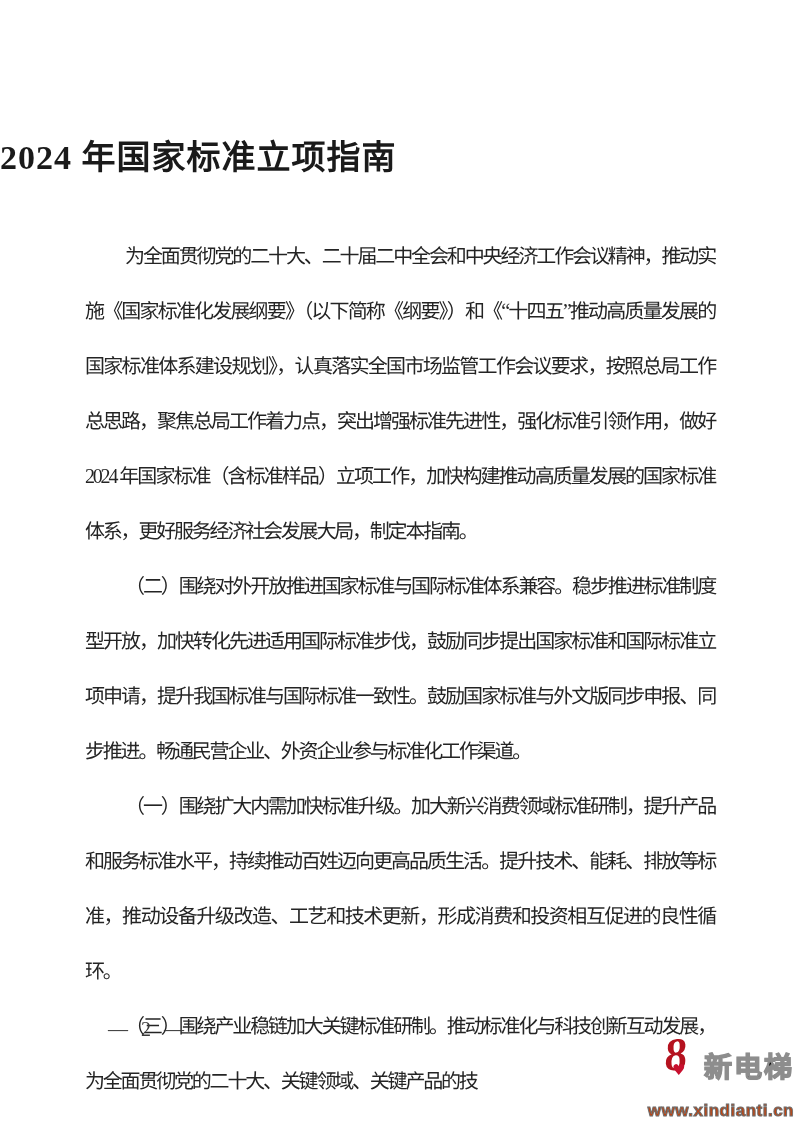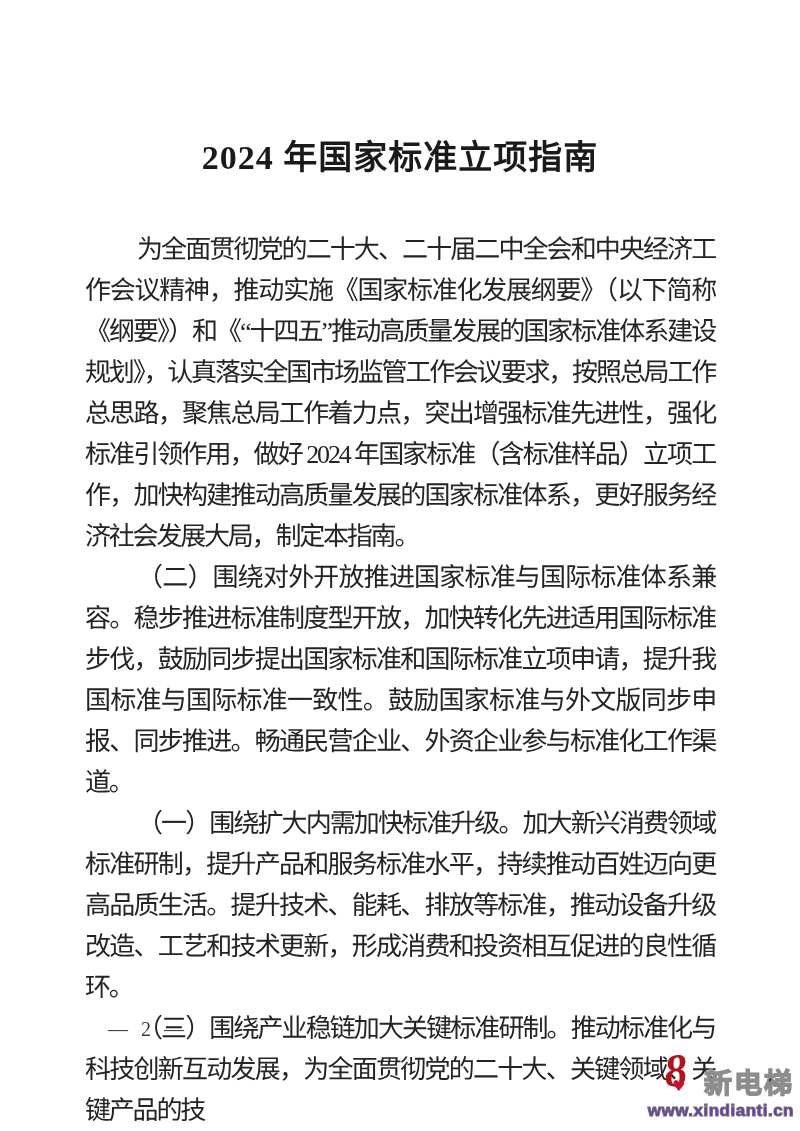--- a/index.html
+++ b/index.html
@@ -12,35 +12,34 @@
     width: 800px;
     height: 1131px;
     background: #ffffff;
     overflow: hidden;
     font-family: "Liberation Serif", "DejaVu Serif", serif;
     color: #1f1f1f;
   }
   .doc-title {
     margin: 0;
     padding-top: 130px;
-    text-align: center;
     font-size: 34px;
     font-weight: bold;
     letter-spacing: 1px;
     color: #1a1a1a;
     font-family: "Liberation Serif", "DejaVu Serif", serif;
   }
   .doc-body {
     margin: 50px 85px 0 85px;
     width: 630px;
   }
   .doc-body p {
     margin: 0;
-    font-size: 26px;
-    line-height: 41px;
+    font-size: 20px;
+    line-height: 55px;
     letter-spacing: -2.2px;
     text-align: justify;
     text-indent: 2em;
     color: #242424;
   }
   .section-heading {
     margin: 0;
     font-size: 25px;
     line-height: 41.4px;
     text-indent: 2em;
@@ -101,26 +100,26 @@
   .wm-name {
     font-family: "Liberation Sans", "DejaVu Sans", sans-serif;
     font-weight: bold;
     font-size: 28px;
     letter-spacing: 2px;
     color: #000000;
     -webkit-text-stroke: 1.3px #8d8d8d;
     text-shadow: 0 0 1px #999;
   }
   .wm-url {
-    margin-top: 4px;
+    margin-top: 20px;
     font-family: "Liberation Sans", "DejaVu Sans", sans-serif;
     font-weight: bold;
     font-size: 17px;
     letter-spacing: 0.5px;
-    color: #6d28d9;
+    color: #c2410c;
     -webkit-text-stroke: 1px #6f6f6f;
     text-shadow: 0 0 1px #888;
   }
 </style>
 </head>
 <body>
 
 <div class="page">
 
   <h1 class="doc-title">2024 年国家标准立项指南</h1>

